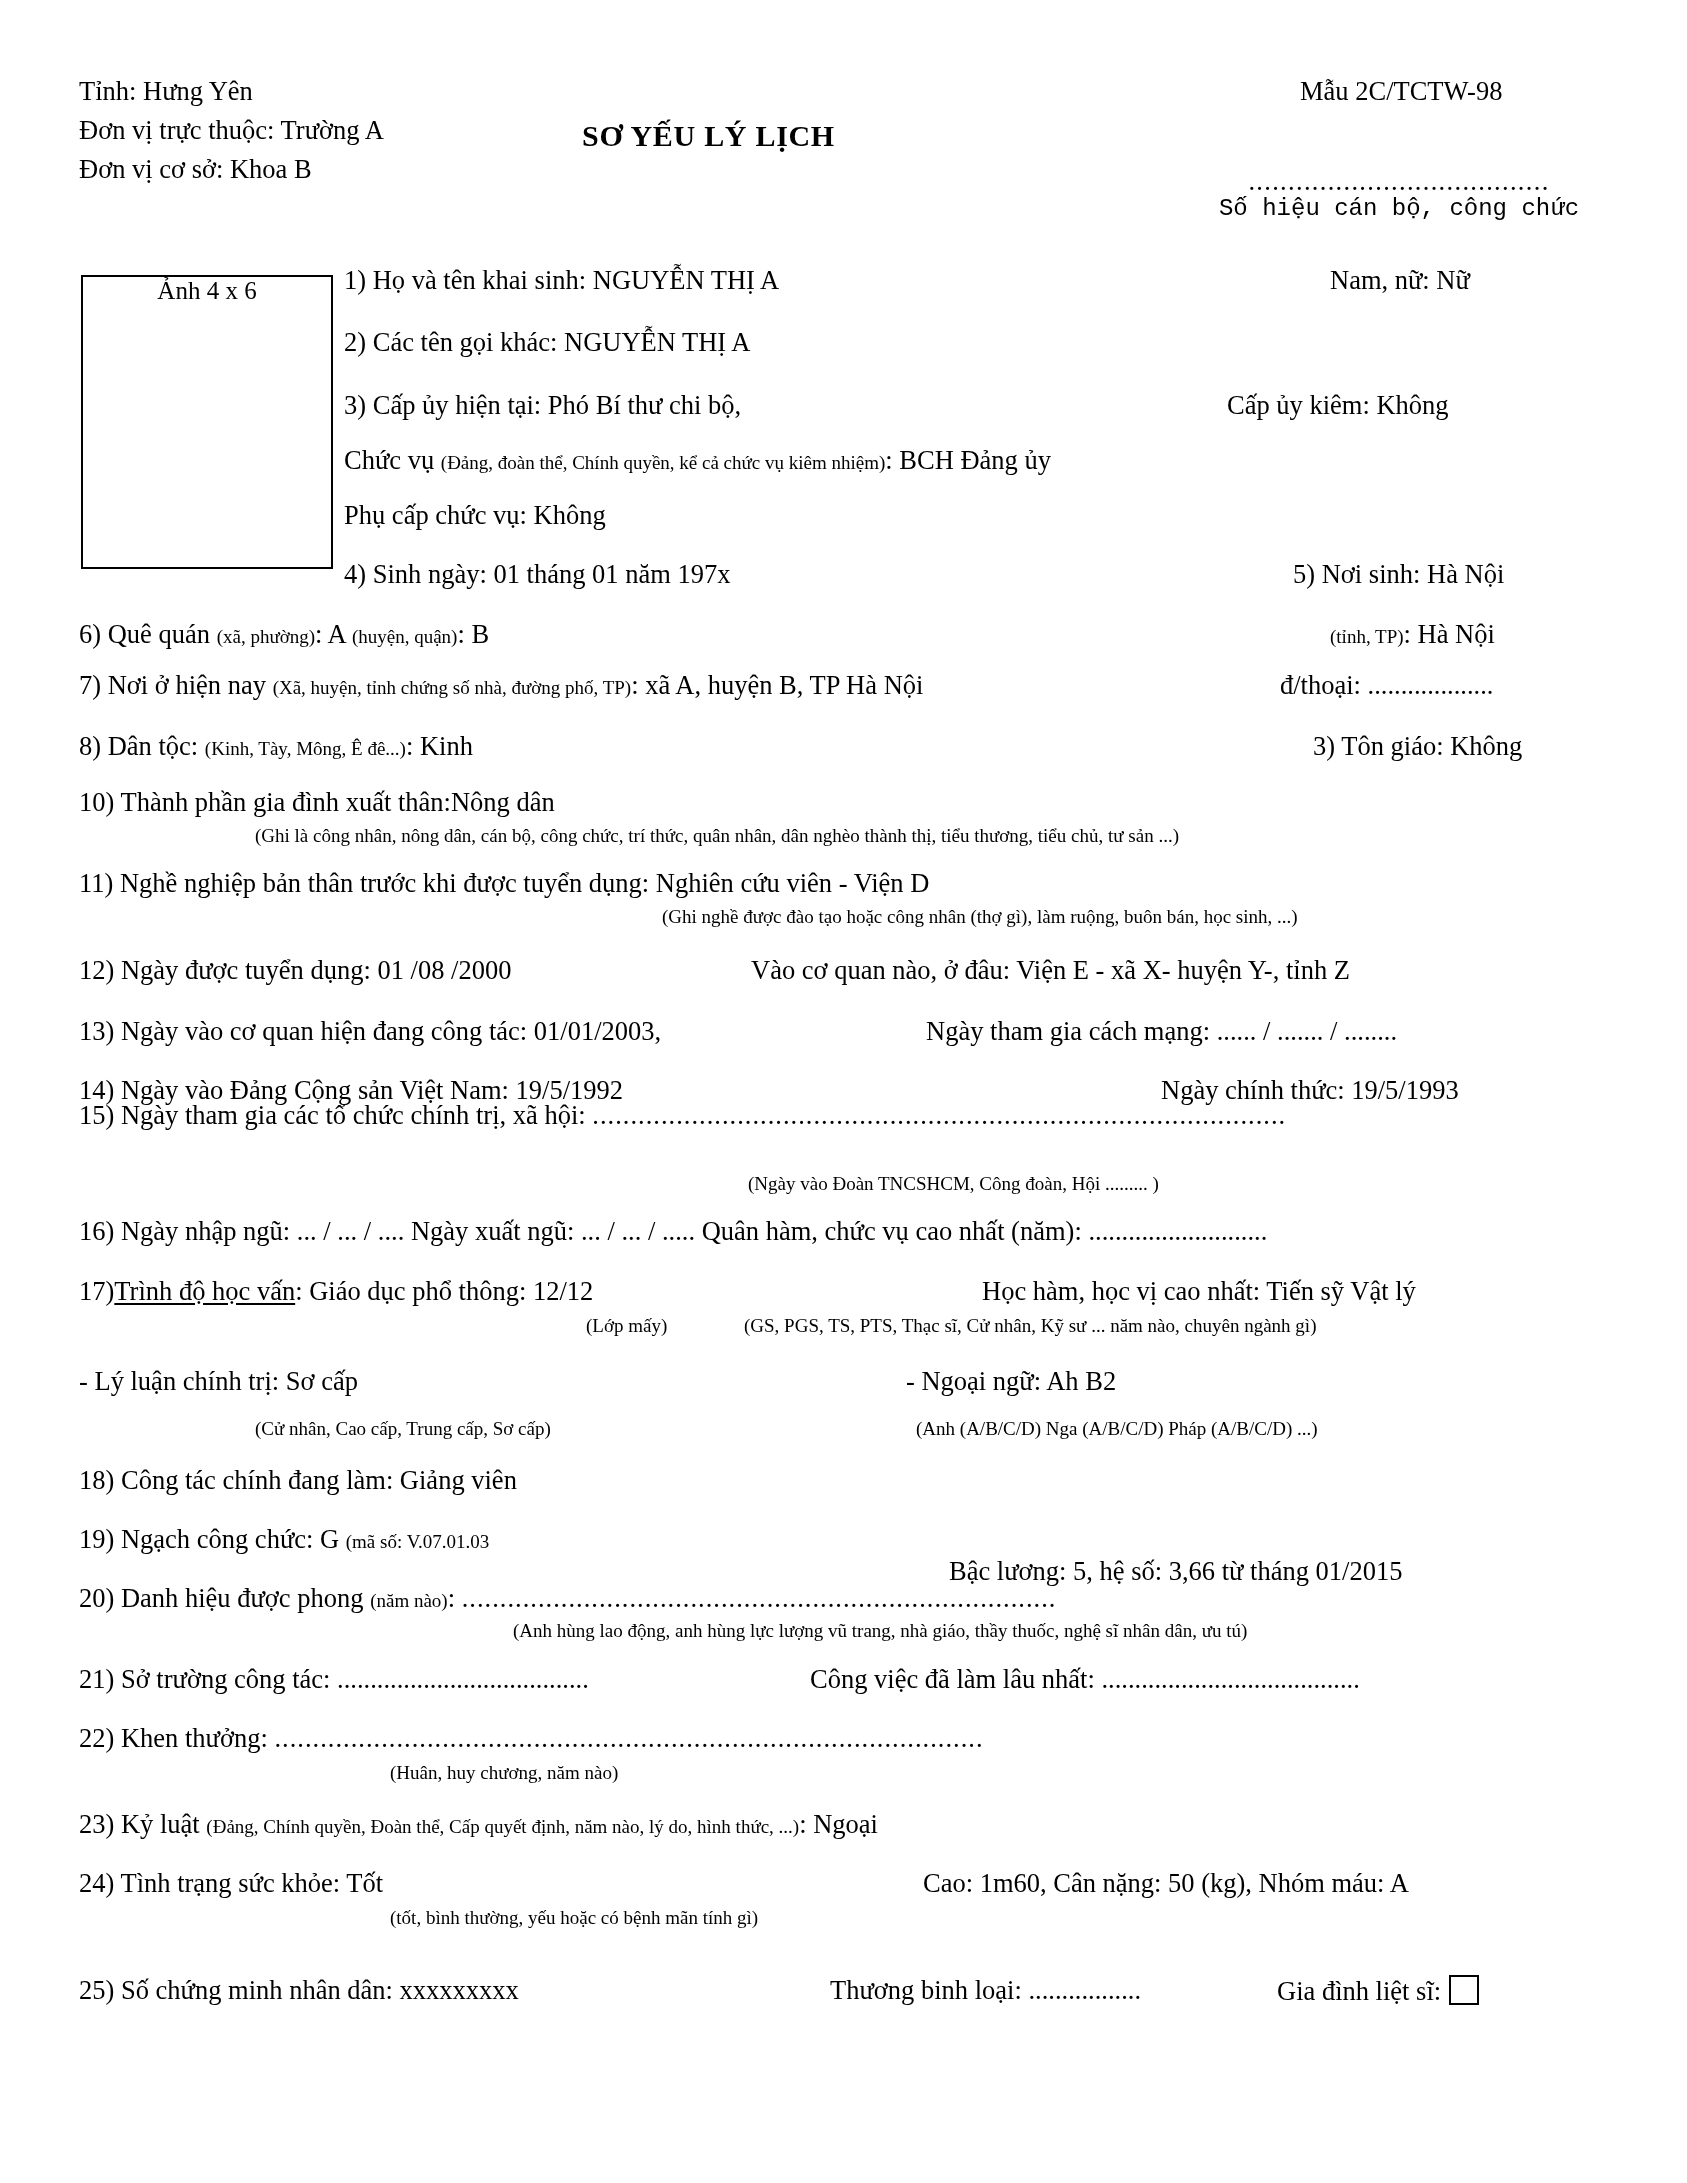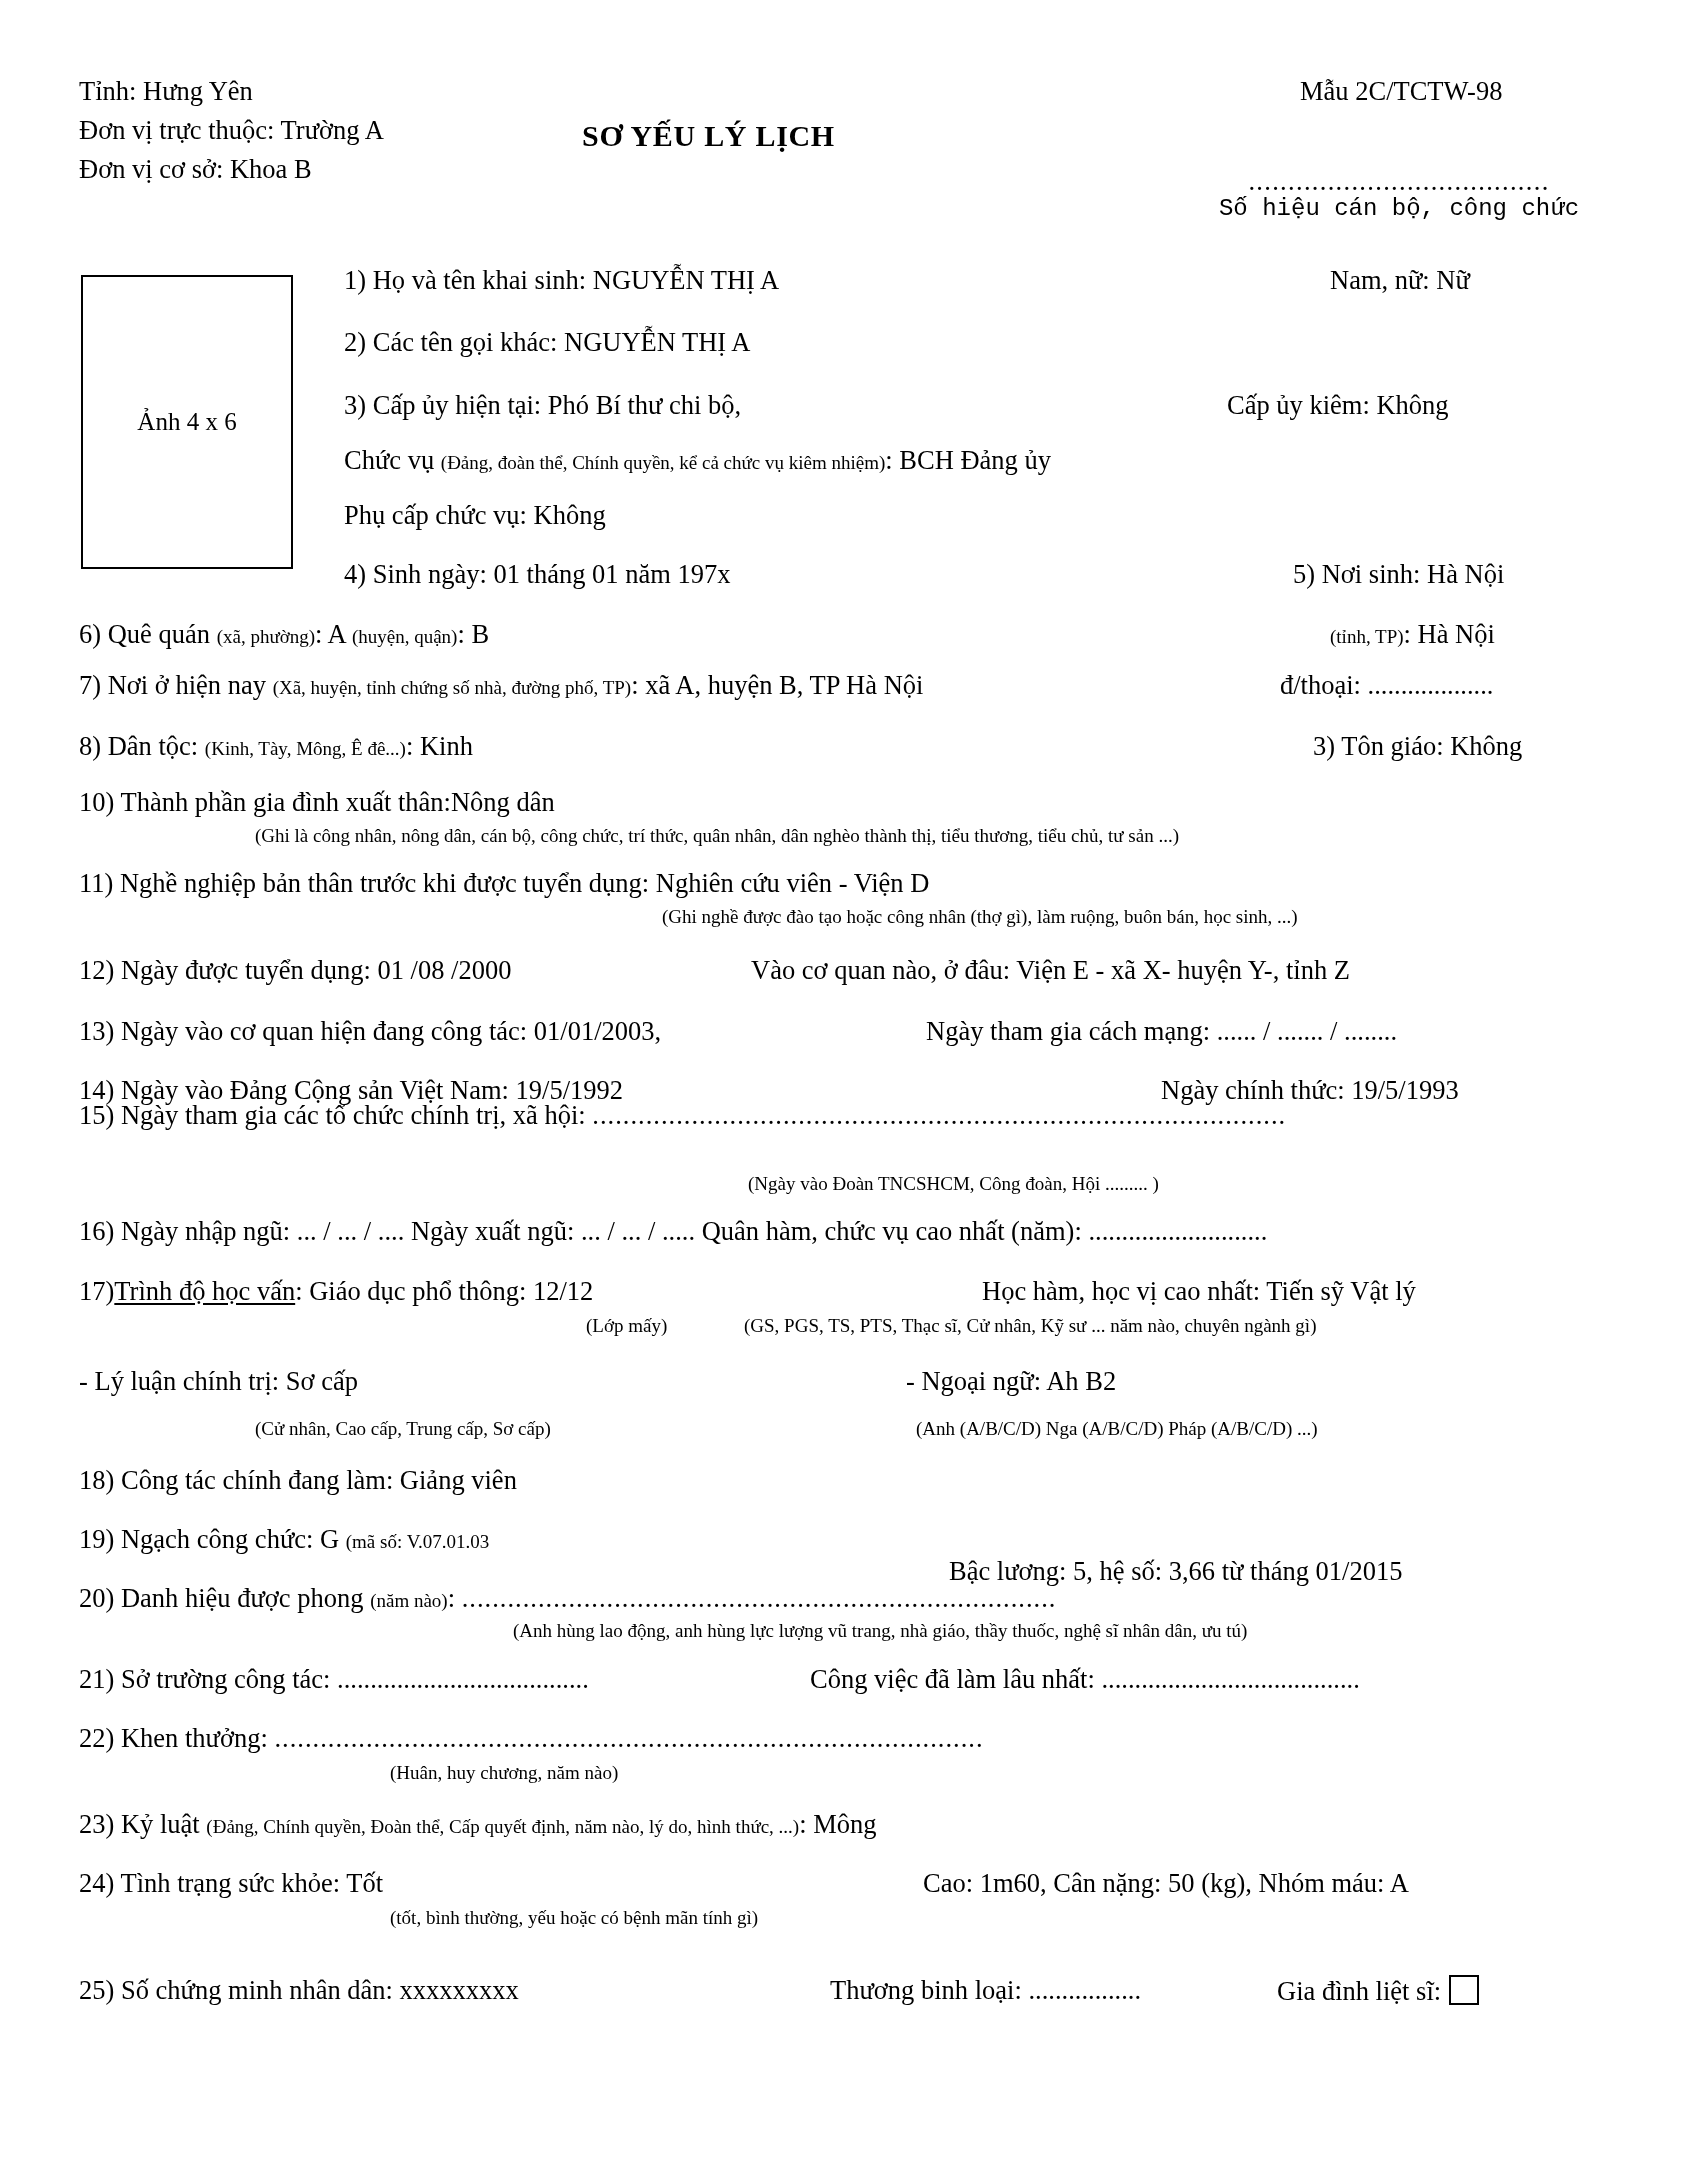--- a/index.html
+++ b/index.html
@@ -25,23 +25,23 @@
   #form-code { left:1300px; top:78px; }
 
   #cadre-number-block { left:1214px; top:172px; width:370px; text-align:center; }
   #cadre-number-dots { font-size:26.5px; letter-spacing:1.3px; line-height:0.7; }
   #cadre-number-label { font-size:24px; margin-top:4px;font-family:Liberation Mono, monospace; }
 
   #doc-title { left:582px; top:119px; }
 
   
   #photo-box {
-    left:81px; top:275px; width:212px; height:294px;
+    left:81px; top:275px; width:252px; height:294px;
     border:2px solid #000;
-    display:flex; align-items:center; justify-content:center;
+    display:flex; align-items:flex-start; justify-content:center;
     box-sizing:border-box;
   }
   #photo-box span { font-size:25px; }
 
   
   .row { position:absolute; white-space:nowrap; font-size:26.5px; }
   .rowL { left:79px; }
   .ind  { left:344px; }   
   .hint { font-size:19px; }
   .uline{ text-decoration:underline; text-underline-offset:3.3px; }
@@ -158,21 +158,21 @@
 
   <div class="row rowL" style="top:1664px;">21) Sở trường công tác: ......................................</div>
   <div class="row" style="left:810px; top:1664px;">Công việc đã làm lâu nhất: .......................................</div>
 
   <div class="row rowL" style="top:1723px;">
     <span>22) Khen thưởng:  </span><span class="dots">.............................................................................................</span>
   </div>
   <div class="row hint" style="left:390px; top:1762px;">(Huân, huy chương, năm nào)</div>
 
   <div class="row rowL" style="top:1809px;">
-    <span>23) Kỷ luật </span><span class="hint">(Đảng, Chính quyền, Đoàn thể, Cấp quyết định, năm nào, lý do, hình thức, ...)</span><span>: Mông</span>
+    <span>23) Kỷ luật </span><span class="hint">(Đảng, Chính quyền, Đoàn thể, Cấp quyết định, năm nào, lý do, hình thức, ...)</span><span>: Ngoại</span>
   </div>
 
   <div class="row rowL" style="top:1868px;">24) Tình trạng sức khỏe: Tốt</div>
   <div class="row" style="left:923px; top:1868px;">Cao: 1m60,  Cân nặng: 50 (kg), Nhóm máu: A</div>
   <div class="row hint" style="left:390px; top:1907px;">(tốt, bình thường, yếu hoặc có bệnh mãn tính gì)</div>
 
   <div class="row rowL" style="top:1975px;">25) Số chứng minh nhân dân: xxxxxxxxx</div>
   <div class="row" style="left:830px; top:1975px;">Thương binh loại: .................</div>
   <div class="row" style="left:1277px; top:1975px;">
     <span>Gia đình liệt sĩ:</span><span class="chk"></span>

